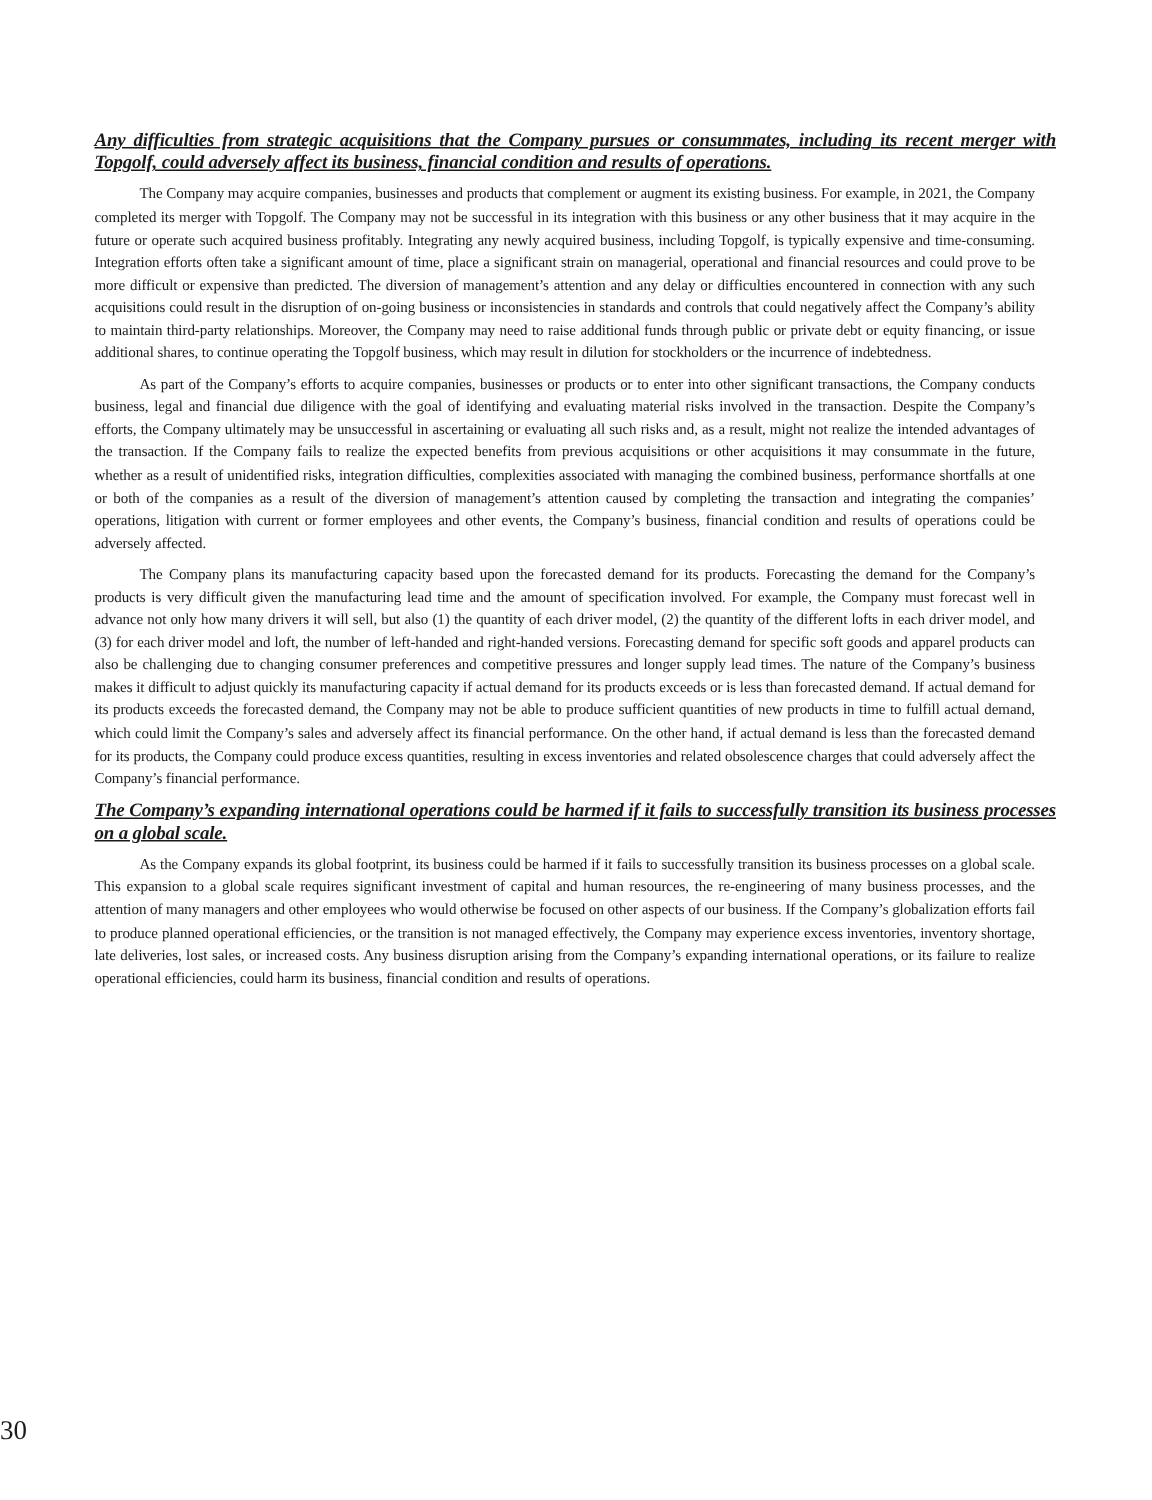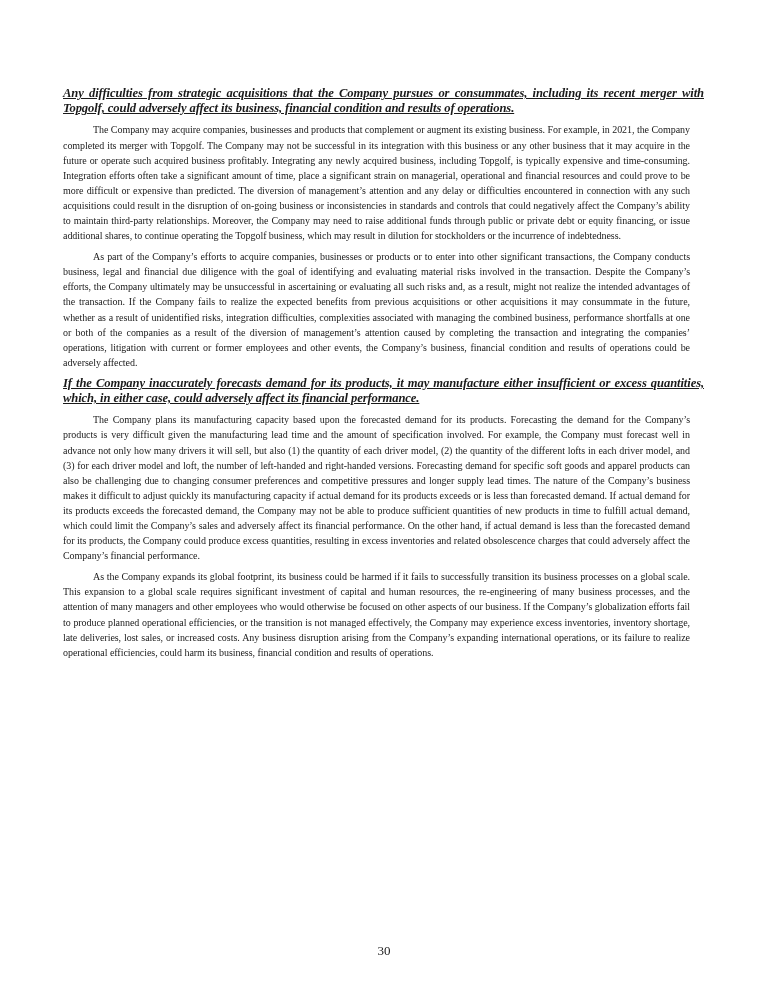--- a/index.html
+++ b/index.html
@@ -37,35 +37,35 @@
       text-align: justify;
       text-indent: 30px;
       margin: 0 14px 6px 0;
       letter-spacing: -0.05px;
     }
     .page-number {
       position: absolute;
       left: 0;
       width: 768px;
       top: 943px;
-      text-align: center;
-      font-size: 13px;
+      text-align: left;
+      font-size: 18px;
     }
   </style>
 </head>
 <body>
 
 <div class="page">
   <section>
     <p class="heading">Any difficulties from strategic acquisitions that the Company pursues or consummates, including its recent merger with Topgolf, could adversely affect its business, financial condition and results of operations.</p>
     <p class="para">The Company may acquire companies, businesses and products that complement or augment its existing business. For example, in 2021, the Company completed its merger with Topgolf. The Company may not be successful in its integration with this business or any other business that it may acquire in the future or operate such acquired business profitably. Integrating any newly acquired business, including Topgolf, is typically expensive and time-consuming. Integration efforts often take a significant amount of time, place a significant strain on managerial, operational and financial resources and could prove to be more difficult or expensive than predicted. The diversion of management’s attention and any delay or difficulties encountered in connection with any such acquisitions could result in the disruption of on-going business or inconsistencies in standards and controls that could negatively affect the Company’s ability to maintain third-party relationships. Moreover, the Company may need to raise additional funds through public or private debt or equity financing, or issue additional shares, to continue operating the Topgolf business, which may result in dilution for stockholders or the incurrence of indebtedness.</p>
     <p class="para">As part of the Company’s efforts to acquire companies, businesses or products or to enter into other significant transactions, the Company conducts business, legal and financial due diligence with the goal of identifying and evaluating material risks involved in the transaction. Despite the Company’s efforts, the Company ultimately may be unsuccessful in ascertaining or evaluating all such risks and, as a result, might not realize the intended advantages of the transaction. If the Company fails to realize the expected benefits from previous acquisitions or other acquisitions it may consummate in the future, whether as a result of unidentified risks, integration difficulties, complexities associated with managing the combined business, performance shortfalls at one or both of the companies as a result of the diversion of management’s attention caused by completing the transaction and integrating the companies’ operations, litigation with current or former employees and other events, the Company’s business, financial condition and results of operations could be adversely affected.</p>
   </section>
   <section>
-    <p class="heading">If the Company inaccurately forecasts demand for its products, it may manufacture either insufficient or excess quantities, which, in either case, could adversely affect its financial performance.</p>
     <p class="para">The Company plans its manufacturing capacity based upon the forecasted demand for its products. Forecasting the demand for the Company’s products is very difficult given the manufacturing lead time and the amount of specification involved. For example, the Company must forecast well in advance not only how many drivers it will sell, but also (1) the quantity of each driver model, (2) the quantity of the different lofts in each driver model, and (3) for each driver model and loft, the number of left-handed and right-handed versions. Forecasting demand for specific soft goods and apparel products can also be challenging due to changing consumer preferences and competitive pressures and longer supply lead times. The nature of the Company’s business makes it difficult to adjust quickly its manufacturing capacity if actual demand for its products exceeds or is less than forecasted demand. If actual demand for its products exceeds the forecasted demand, the Company may not be able to produce sufficient quantities of new products in time to fulfill actual demand, which could limit the Company’s sales and adversely affect its financial performance. On the other hand, if actual demand is less than the forecasted demand for its products, the Company could produce excess quantities, resulting in excess inventories and related obsolescence charges that could adversely affect the Company’s financial performance.</p>
   </section>
   <section>
+    <p class="heading">The Company’s expanding international operations could be harmed if it fails to successfully transition its business processes on a global scale.</p>
     <p class="para">As the Company expands its global footprint, its business could be harmed if it fails to successfully transition its business processes on a global scale. This expansion to a global scale requires significant investment of capital and human resources, the re-engineering of many business processes, and the attention of many managers and other employees who would otherwise be focused on other aspects of our business. If the Company’s globalization efforts fail to produce planned operational efficiencies, or the transition is not managed effectively, the Company may experience excess inventories, inventory shortage, late deliveries, lost sales, or increased costs. Any business disruption arising from the Company’s expanding international operations, or its failure to realize operational efficiencies, could harm its business, financial condition and results of operations.</p>
   </section>
 </div>
 
 <div class="page-number">30</div>
 
 </body></html>

